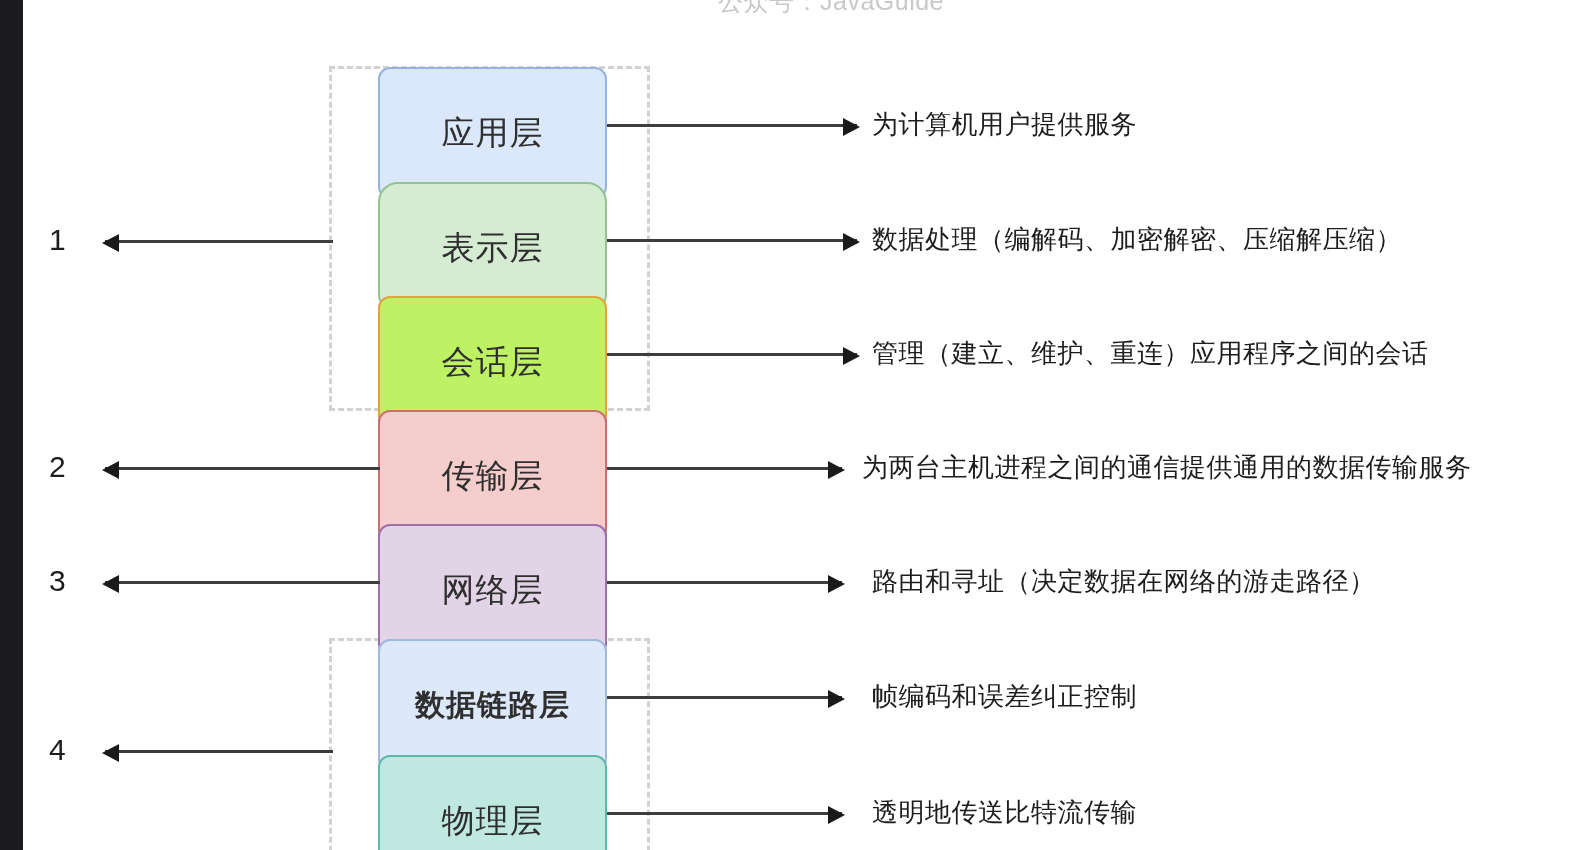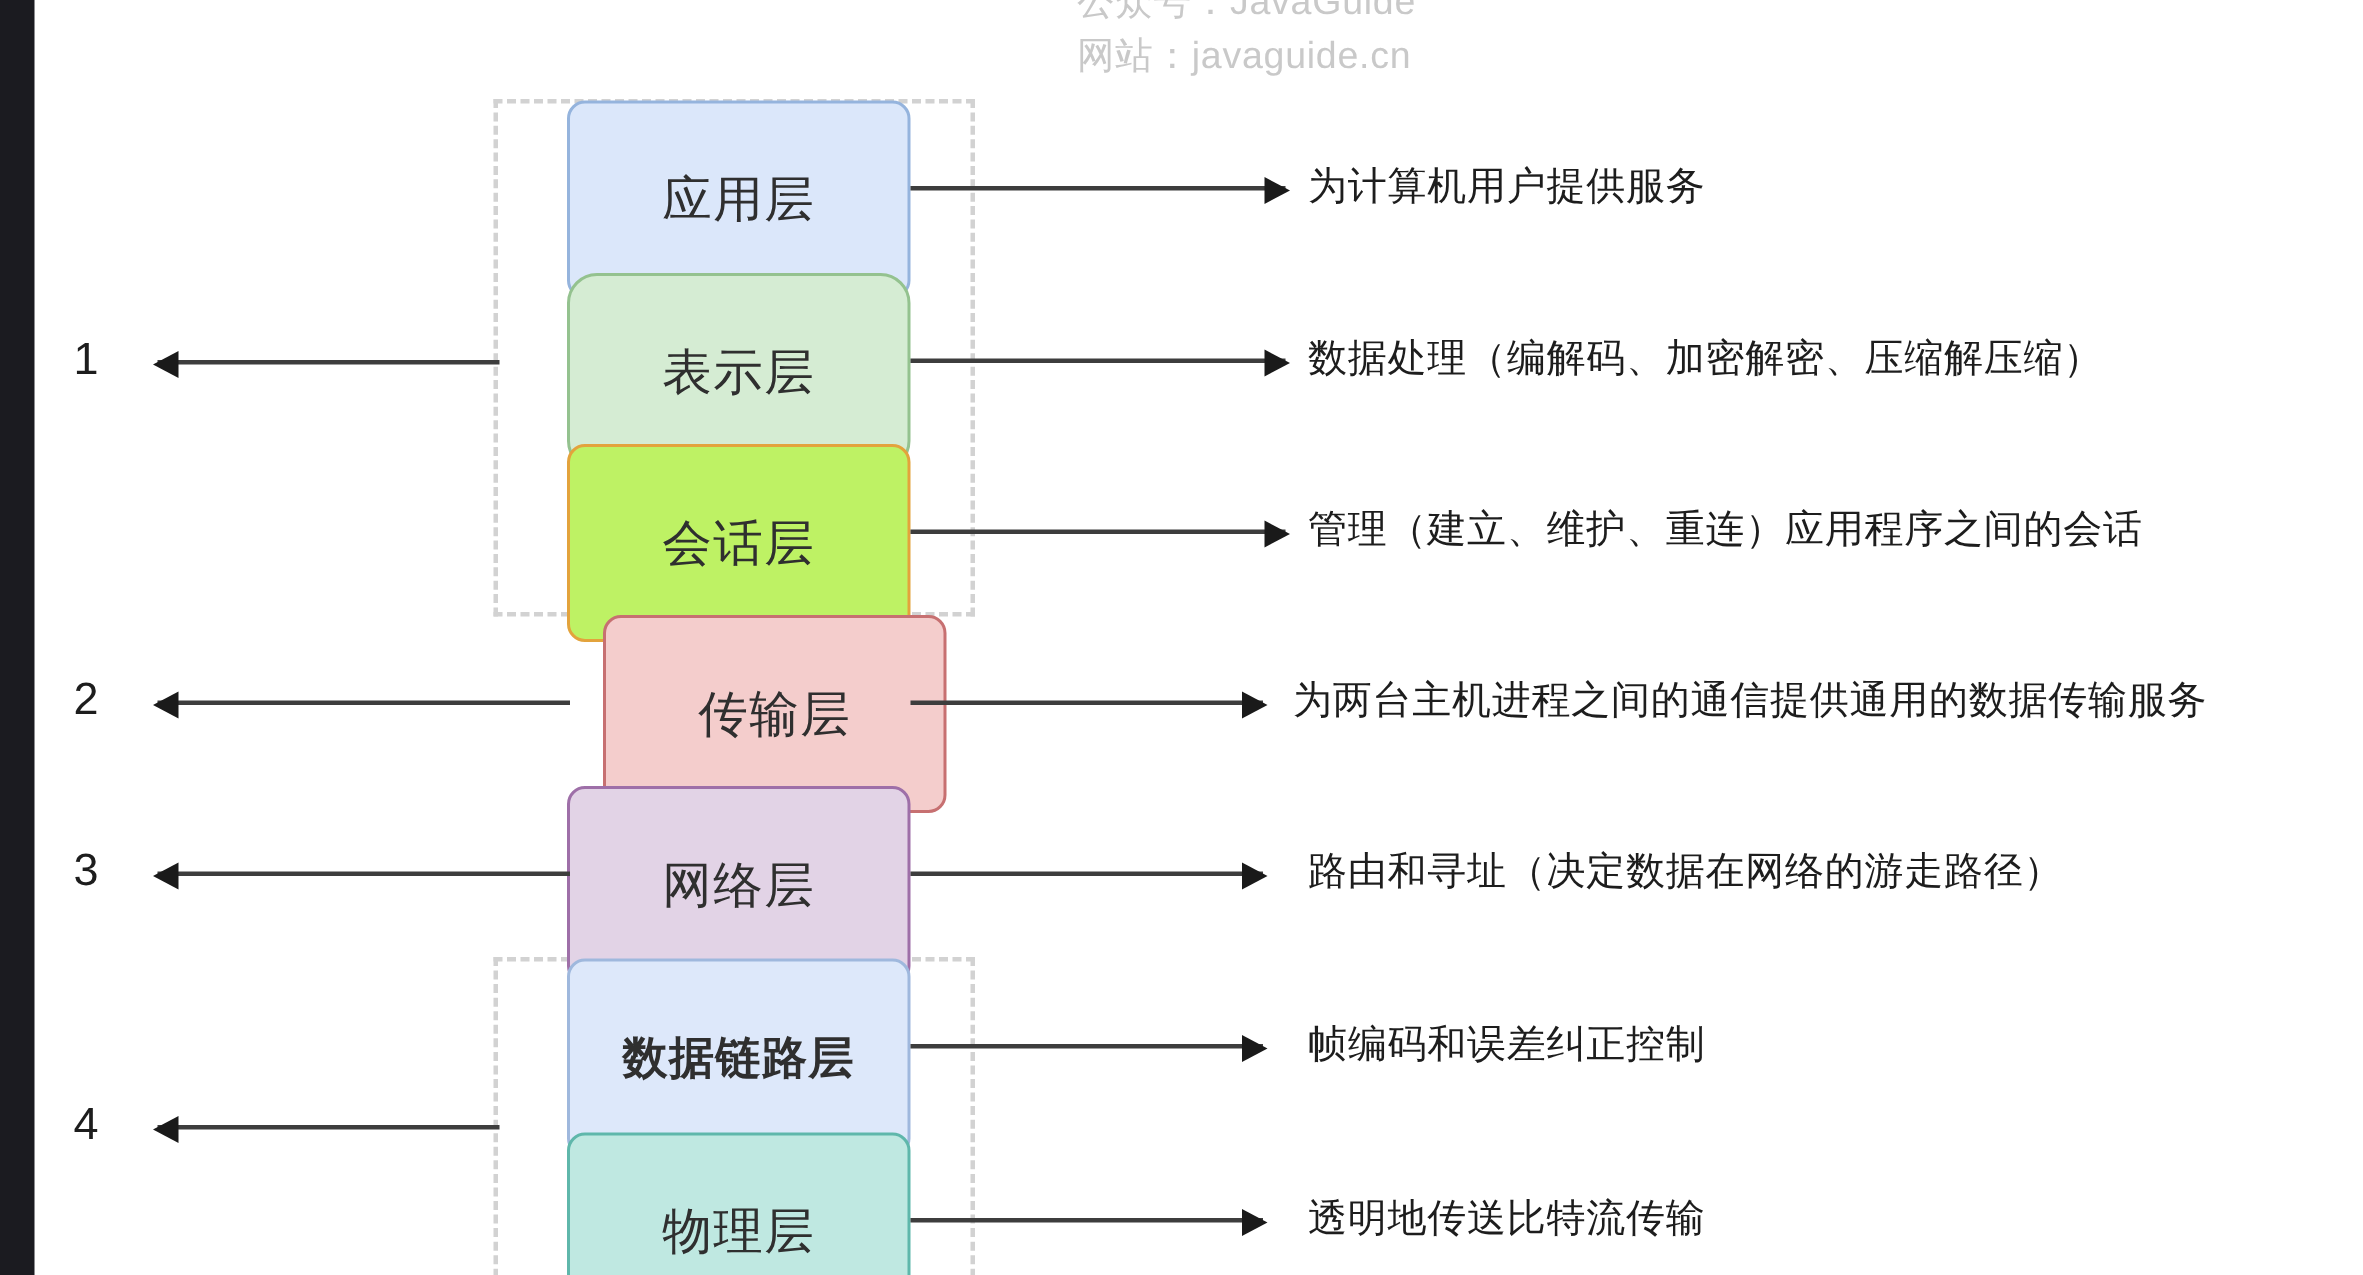--- a/index.html
+++ b/index.html
@@ -136,35 +136,34 @@
   }
 </style>
 </head>
 <body>
 
 <div id="canvas">
 
   <div class="left-gutter"></div>
 
   <div class="watermark wm-1">公众号：JavaGuide</div>
-  <div class="watermark wm-2">网站：javaguide.cn</div>
 
   <div class="dashed-group dashed-upper"></div>
   <div class="dashed-group dashed-lower"></div>
 
   <div class="layer-box" style="top:67px;background:#dbe7fa;border-color:#95b4dd;">
     <span>应用层</span>
   </div>
   <div class="layer-box" style="top:182px;background:#d5ecd3;border-color:#94c28f;border-radius:20px;">
     <span>表示层</span>
   </div>
   <div class="layer-box" style="top:296px;background:#bef264;border-color:#e3a33c;">
     <span>会话层</span>
   </div>
-  <div class="layer-box" style="top:410px;background:#f4cdcc;border-color:#c77071;margin-left:24px;">
+  <div class="layer-box" style="top:410px;background:#f4cdcc;border-color:#c77071;">
     <span>传输层</span>
   </div>
   <div class="layer-box" style="top:524px;background:#e2d3e6;border-color:#9e6fa8;text-align:right;">
     <span>网络层</span>
   </div>
   <div class="layer-box narrow-text" style="top:639px;background:#dde8fa;border-color:#9fb8dd;font-weight:bold;">
     <span>数据链路层</span>
   </div>
   <div class="layer-box" style="top:755px;background:#bfe8e1;border-color:#5fb7ab;">
     <span>物理层</span>

